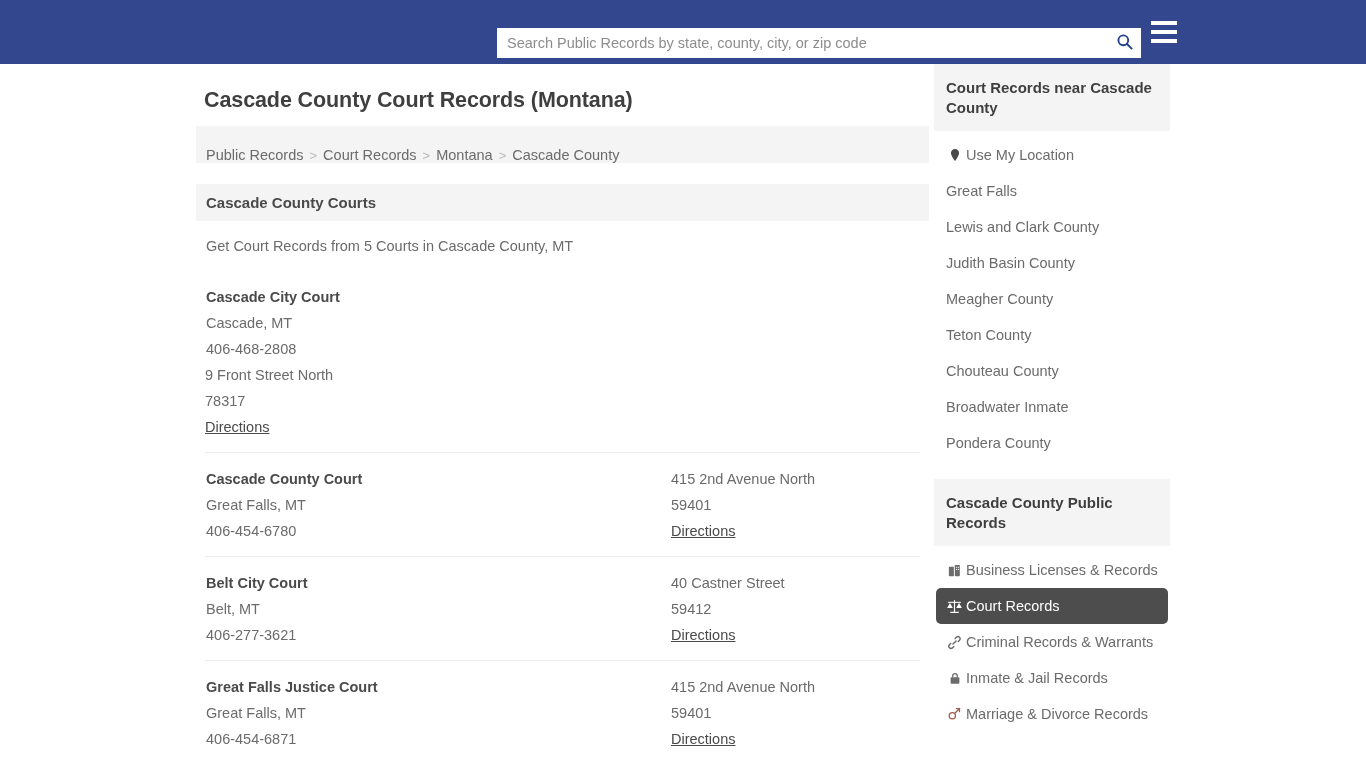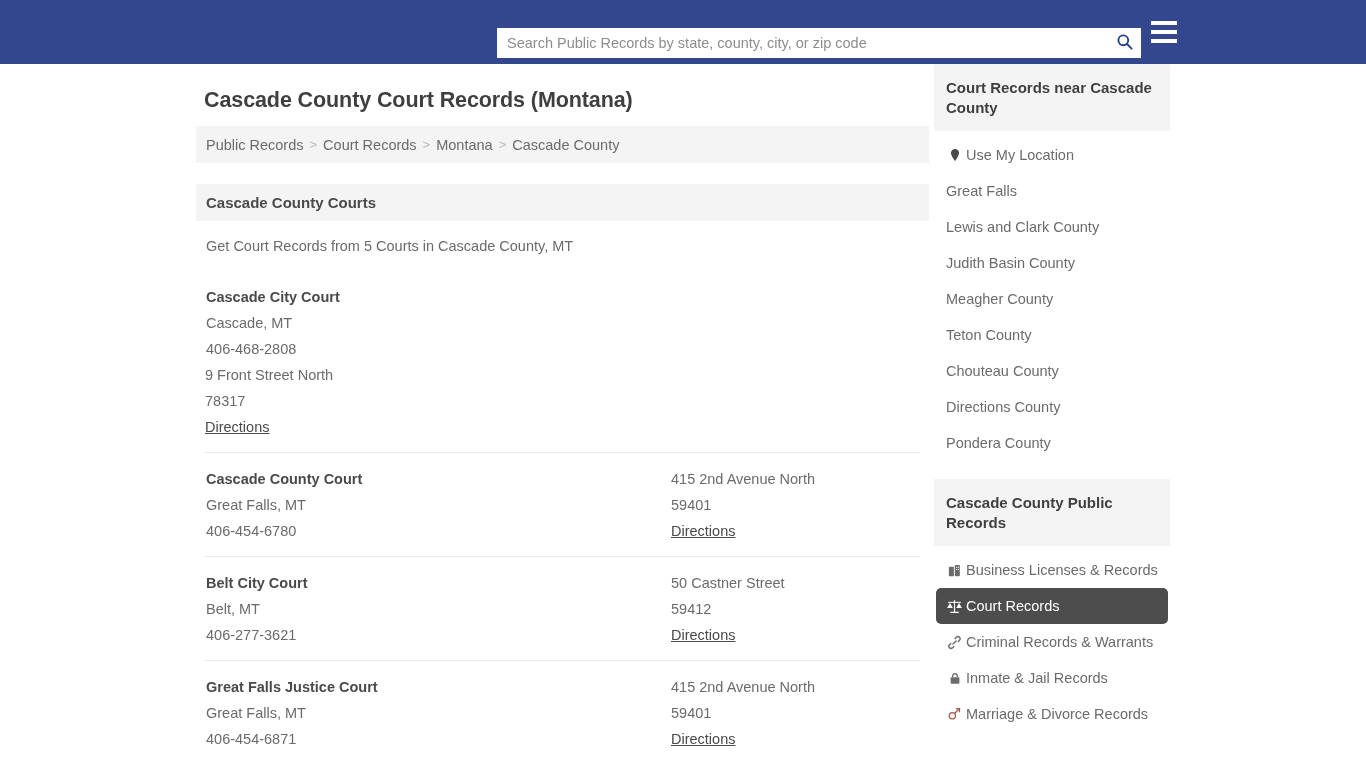--- a/index.html
+++ b/index.html
@@ -99,21 +99,21 @@
     color: #3f3f3f;
     font-weight: bold;
     margin: 24px 0 13px 8px;
     letter-spacing: -0.1px;
   }
 
   .breadcrumb {
     background: #f4f4f4;
     height: 37px;
     display: flex;
-    align-items: center;
+    align-items: flex-end;
     padding: 0 10px;
     gap: 6px;
     font-size: 14.5px;
   }
   .breadcrumb a { color: #6b6b6b; text-decoration: none; }
   .breadcrumb .sep { color: #b9b9b9; font-size: 13px; }
 
   .intro {
     font-size: 14.5px;
     color: #6b6b6b;
@@ -283,21 +283,21 @@
         </div>
       </div>
 
       <div class="court-row">
         <div class="court-left">
           <a class="court-name" href="#">Belt City Court</a>
           <div class="court-line">Belt, MT</div>
           <div class="court-line">406-277-3621</div>
         </div>
         <div class="court-right">
-          <div class="court-addr">50 Castner Street</div>
+          <div class="court-addr">40 Castner Street</div>
           <div class="court-addr">59412</div>
           <a class="directions" href="#">Directions</a>
         </div>
       </div>
 
       <div class="court-row">
         <div class="court-left">
           <a class="court-name" href="#">Great Falls Justice Court</a>
           <div class="court-line">Great Falls, MT</div>
           <div class="court-line">406-454-6871</div>
@@ -337,21 +337,21 @@
       <a class="side-link" href="#">
         <span>Meagher County</span>
       </a>
       <a class="side-link" href="#">
         <span>Teton County</span>
       </a>
       <a class="side-link" href="#">
         <span>Chouteau County</span>
       </a>
       <a class="side-link" href="#">
-        <span>Directions County</span>
+        <span>Broadwater Inmate</span>
       </a>
       <a class="side-link" href="#">
         <span>Pondera County</span>
       </a>
     </div>
 
     <div class="side-gap"></div>
 
     <div class="side-panel-head">Cascade County Public Records</div>
 

